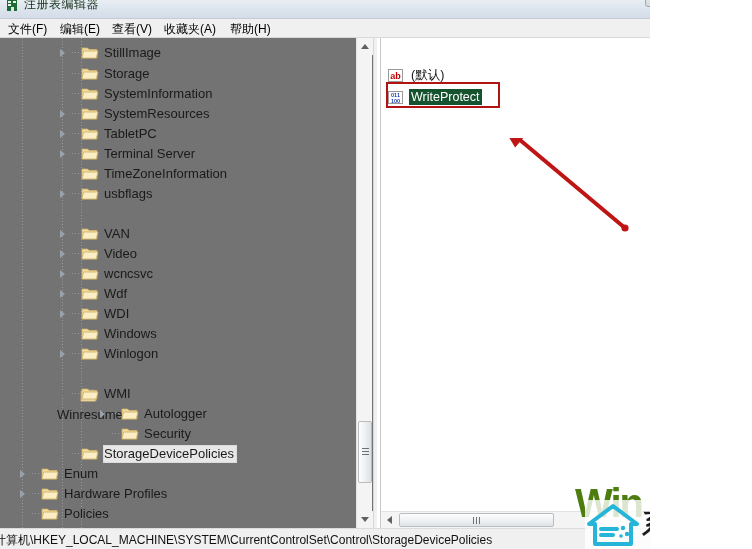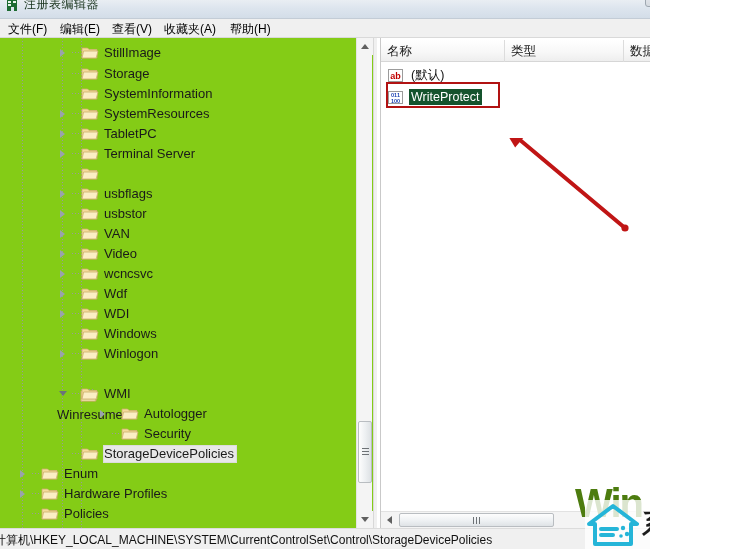--- a/index.html
+++ b/index.html
@@ -78,21 +78,21 @@
 
   
   .panes {
     position: absolute; left: 0; top: 38px; width: 752px; height: 490px;
     background: #fff;
   }
 
   
   .tree-pane {
     position: absolute; left: 0; top: 0; width: 377px; height: 490px;
-    background: #84cc16;
+    background: #737373;
     overflow: hidden;
   }
   .tree-scroll-region {
     position: absolute; left: 0; top: 0; width: 356px; height: 490px;
     overflow: hidden;
   }
   
   .guide {
     position: absolute; top: 0; width: 1px; height: 490px;
     background-image: linear-gradient(to bottom, #9a9a9a 50%, rgba(255,255,255,0) 0%);
@@ -415,44 +415,33 @@
           <div class="tree-row" style="top: 125px; left: 56px;">
             <span class="twisty "></span>
             <span class="dash"></span>
             <span class="folder">
               <svg width="18" height="15" viewBox="0 0 18 15">
                 <path d="M1 3 L6.5 3 L8 4.6 L16 4.6 L16 13 L1 13 Z" fill="#f2d793" stroke="#c9a košu" stroke-width="0"></path>
                 <path d="M1 3 L6.5 3 L8 4.6 L16 4.6 L16 13 L1 13 Z" fill="#f4dc9c" stroke="#cbae6b" stroke-width="0.8"></path>
                 <path d="M2.6 6 L17 6 L15.2 13 L1 13 Z" fill="#fbeec4" stroke="#cbae6b" stroke-width="0.8"></path>
               </svg>
             </span>
+            <span class="tree-label">TimeZoneInformation</span>
           </div>
           <div class="tree-row" style="top: 145px; left: 56px;">
             <span class="twisty closed"></span>
             <span class="dash"></span>
             <span class="folder">
               <svg width="18" height="15" viewBox="0 0 18 15">
                 <path d="M1 3 L6.5 3 L8 4.6 L16 4.6 L16 13 L1 13 Z" fill="#f2d793" stroke="#c9a košu" stroke-width="0"></path>
                 <path d="M1 3 L6.5 3 L8 4.6 L16 4.6 L16 13 L1 13 Z" fill="#f4dc9c" stroke="#cbae6b" stroke-width="0.8"></path>
                 <path d="M2.6 6 L17 6 L15.2 13 L1 13 Z" fill="#fbeec4" stroke="#cbae6b" stroke-width="0.8"></path>
               </svg>
             </span>
             <span class="tree-label">usbflags</span>
-          </div>
-          <div class="tree-row" style="top: 165px; left: 56px;">
-            <span class="twisty closed"></span>
-            <span class="dash"></span>
-            <span class="folder">
-              <svg width="18" height="15" viewBox="0 0 18 15">
-                <path d="M1 3 L6.5 3 L8 4.6 L16 4.6 L16 13 L1 13 Z" fill="#f2d793" stroke="#c9a košu" stroke-width="0"></path>
-                <path d="M1 3 L6.5 3 L8 4.6 L16 4.6 L16 13 L1 13 Z" fill="#f4dc9c" stroke="#cbae6b" stroke-width="0.8"></path>
-                <path d="M2.6 6 L17 6 L15.2 13 L1 13 Z" fill="#fbeec4" stroke="#cbae6b" stroke-width="0.8"></path>
-              </svg>
-            </span>
-            <span class="tree-label">usbstor</span>
           </div>
           <div class="tree-row" style="top: 185px; left: 56px;">
             <span class="twisty closed"></span>
             <span class="dash"></span>
             <span class="folder">
               <svg width="18" height="15" viewBox="0 0 18 15">
                 <path d="M1 3 L6.5 3 L8 4.6 L16 4.6 L16 13 L1 13 Z" fill="#f2d793" stroke="#c9a košu" stroke-width="0"></path>
                 <path d="M1 3 L6.5 3 L8 4.6 L16 4.6 L16 13 L1 13 Z" fill="#f4dc9c" stroke="#cbae6b" stroke-width="0.8"></path>
                 <path d="M2.6 6 L17 6 L15.2 13 L1 13 Z" fill="#fbeec4" stroke="#cbae6b" stroke-width="0.8"></path>
               </svg>
@@ -632,31 +621,20 @@
       <div class="vscroll">
         <div class="arrow up"></div>
         <div class="thumb" id="tree-thumb" style="top: 383px; height: 62px;"></div>
         <div class="arrow down"></div>
       </div>
     </div>
 
     <div class="splitter"></div>
 
     <div class="list-pane">
-      <div class="list-header" id="list-header">
-          <div class="col-head" style="left: 0px; width: 124px;">
-            <span>名称</span>
-          </div>
-          <div class="col-head" style="left: 124px; width: 119px;">
-            <span>类型</span>
-          </div>
-          <div class="col-head" style="left: 243px; width: 129px;">
-            <span>数据</span>
-          </div>
-        </div>
       <div id="list-rows">
           <div class="list-row" style="top: 26px;">
             <div class="cell-name">
               <span class="val-icon"><svg width="17" height="15" viewBox="0 0 17 15">
                   <rect x="1.5" y="1.5" width="14" height="12" fill="#ffffff" stroke="#9b9b9b" stroke-width="1"></rect>
                   <text x="8.5" y="11" font-family="Liberation Sans, sans-serif" font-size="9" font-weight="bold" fill="#c00000" text-anchor="middle">ab</text>
                 </svg></span>
               <span class="name-text">(默认)</span>
             </div>
           </div>

